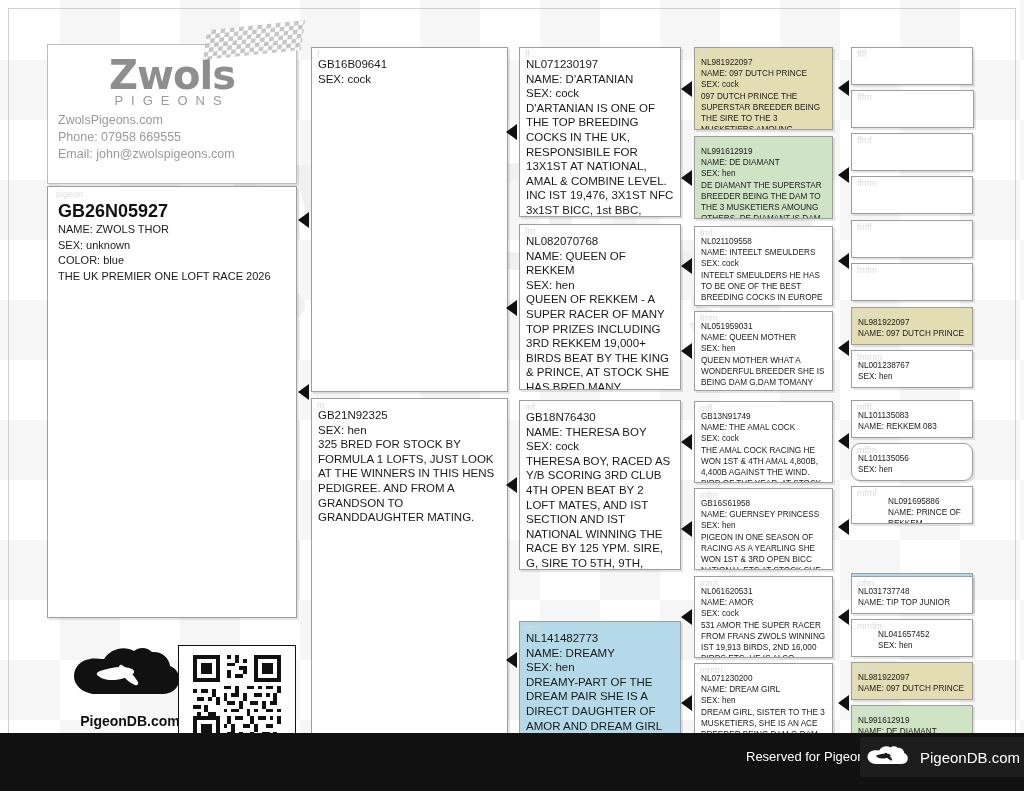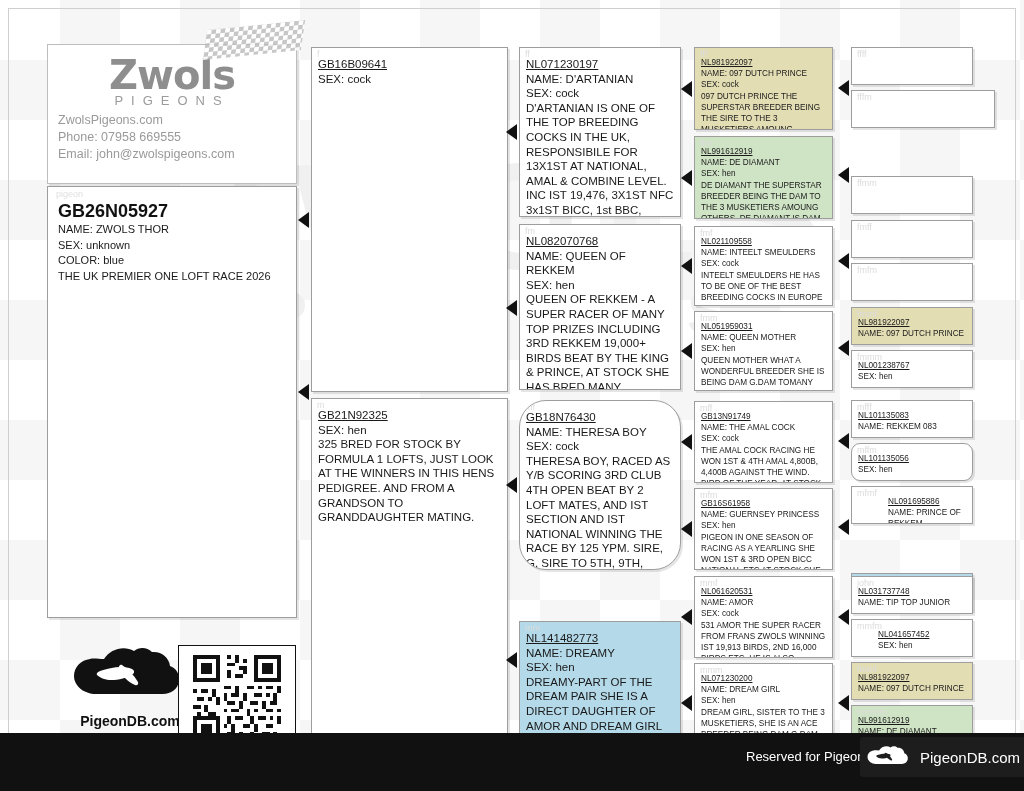--- a/index.html
+++ b/index.html
@@ -57,21 +57,21 @@
   .box .tag {
     position: absolute;
     left: 5px; top: 1px;
     font-size: 9px;
     color: #dcdcdc;
     line-height: 10px;
     user-select: none;
   }
   .box .body { position: relative; padding-top: 5px; }
   .line { color: #1a1a1a; }
-  .ring { font-weight: 400; text-decoration: underline; }
+  .ring { font-weight: 400; }
 
   
   .gen2 .line { font-size: 11.5px; line-height: 14.6px; }
   .gen3 .line { font-size: 11.5px; line-height: 14.6px; }
   .gen4 .line { font-size: 8.2px; line-height: 11.2px; }
   .gen5 .line { font-size: 8.2px; line-height: 11.2px; }
 
   .hl-beige { background: #e3ddb4 !important; }
   .hl-green { background: #cfe3c5 !important; }
   .hl-blue  { background: #b4d9e9 !important; margin-top: 44px; }
@@ -231,21 +231,21 @@
   <div class="box gen3" style="left:519px; top:224px; width:162px; height:166px;">
     <div class="tag">fm</div>
     <div class="body">
       <div class="line ring">NL082070768</div>
       <div class="line">NAME: QUEEN OF REKKEM</div>
       <div class="line">SEX: hen</div>
       <div class="line">QUEEN OF REKKEM - A SUPER RACER OF MANY TOP PRIZES INCLUDING 3RD REKKEM 19,000+ BIRDS BEAT BY THE KING &amp; PRINCE, AT STOCK SHE HAS BRED MANY WINNERS AND TOP BREEDERS. INCLUDING 2 X 1ST NATIONAL WINS.</div>
     </div>
   </div>
 
-  <div class="box gen3" style="left:519px; top:400px; width:162px; height:170px;border-radius:27px;">
+  <div class="box gen3" style="left:519px; top:400px; width:162px; height:170px;">
     <div class="tag">mf</div>
     <div class="body">
       <div class="line ring">GB18N76430</div>
       <div class="line">NAME: THERESA BOY</div>
       <div class="line">SEX: cock</div>
       <div class="line">THERESA BOY, RACED AS Y/B SCORING 3RD CLUB 4TH OPEN BEAT BY 2 LOFT MATES, AND IST SECTION AND IST NATIONAL WINNING THE RACE BY 125 YPM. SIRE, G, SIRE TO 5TH, 9TH, 10TH, 12TH ETC OPEN NATIONAL. + INLAND WINNERS</div>
     </div>
   </div>
 
   <div class="box gen3 hl-blue" style="left:519px; top:577px; width:162px; height:166px;">
@@ -352,22 +352,29 @@
   <div class="arrow" style="left:681px; top:609px;"></div>
   <div class="arrow" style="left:681px; top:695px;"></div>
 
   <div class="box gen5" style="left:851px; top:47px; width:122px; height:38px;">
     <div class="tag">ffff</div>
     <div class="body">
         <div class="line ring"></div>
     <div class="line"></div>
       </div>
   </div>
-  <div class="box gen5" style="left:851px; top:90px; width:144px; height:38px;padding-left:24px;">
+  <div class="box gen5" style="left:851px; top:90px; width:123px; height:38px;padding-left:24px;">
     <div class="tag">fffm</div>
+    <div class="body">
+        <div class="line ring"></div>
+    <div class="line"></div>
+      </div>
+  </div>
+  <div class="box gen5" style="left:851px; top:133px; width:122px; height:38px;">
+    <div class="tag">ffmf</div>
     <div class="body">
         <div class="line ring"></div>
     <div class="line"></div>
       </div>
   </div>
   <div class="box gen5" style="left:851px; top:176px; width:122px; height:38px;padding-left:18px;">
     <div class="tag">ffmm</div>
     <div class="body">
         <div class="line ring"></div>
     <div class="line"></div>

